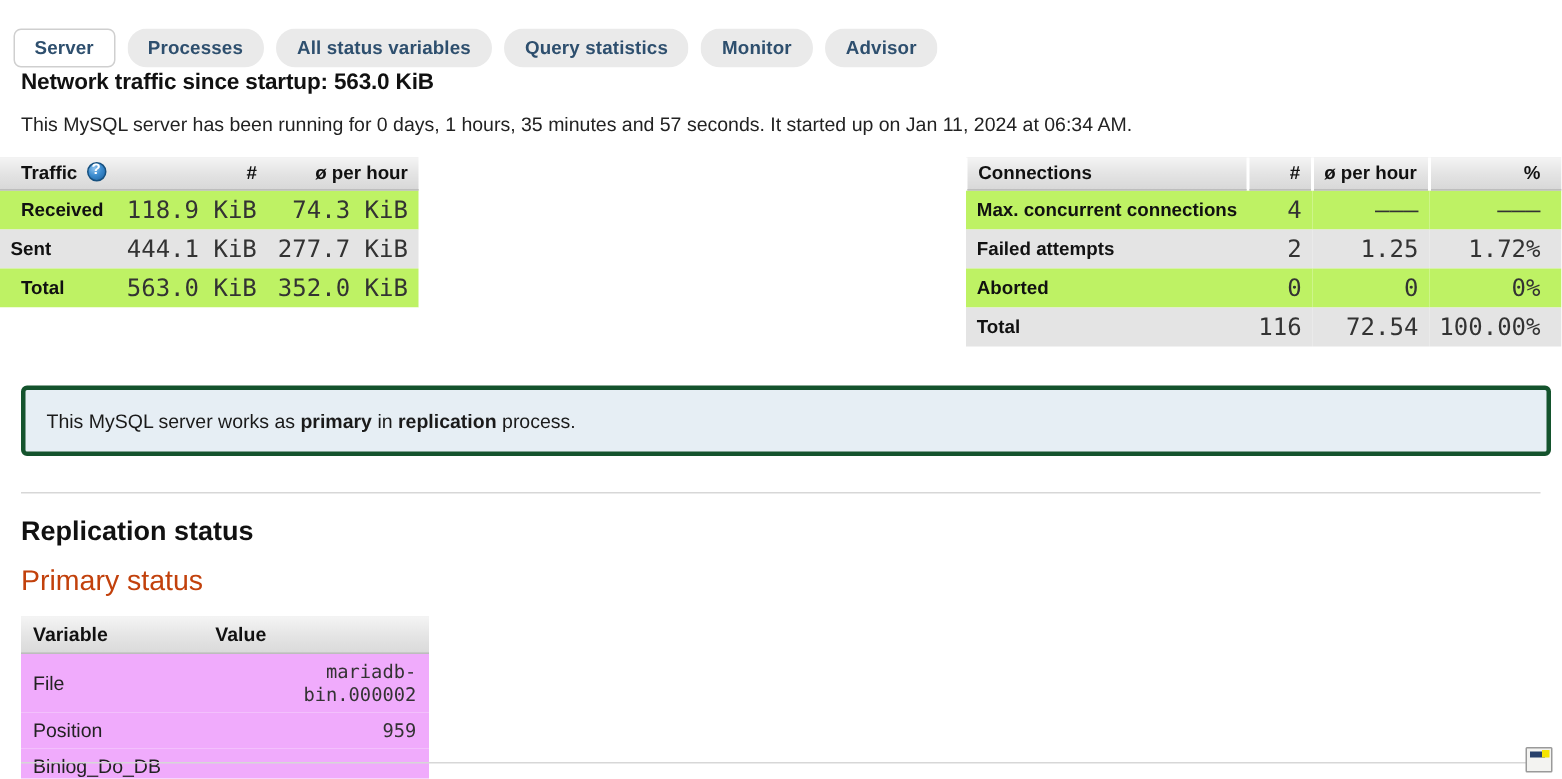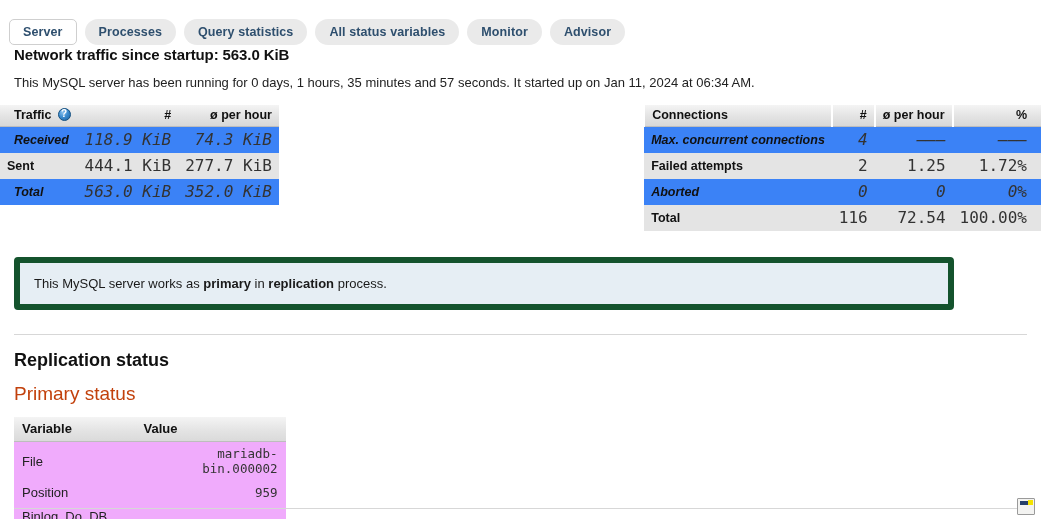--- a/index.html
+++ b/index.html
@@ -87,21 +87,21 @@
     white-space: nowrap;
     vertical-align: middle;
   }
   table.status td.lbl { font-weight: bold; color: #111; }
   table.status td.num {
     text-align: right;
     font-family: "DejaVu Sans Mono", "Liberation Mono", monospace;
     font-size: 16px;
     color: #333;
   }
-  table.status tr.odd td { background: #3b82f6; font-style: italic; }
+  table.status tr.odd td { background: #bef264; }
   table.status tr.even td { background: #e4e4e4; }
   td.spacer-cell { background: #ffffff !important; }
 
   .sep-left { border-left: 2px solid #ffffff; }
 
   .help-icon {
     display: inline-block;
     width: 13px; height: 13px;
     border-radius: 50%;
     background: radial-gradient(circle at 35% 30%, #8fc3ee 0%, #3d8dd0 45%, #1c5f9e 100%);
@@ -119,26 +119,26 @@
     font-weight: bold;
     color: #ffffff;
     line-height: 12px;
     font-family: "Liberation Sans", sans-serif;
   }
 
   
   .notice {
     margin: 26px 14px 0 14px;
     background: #e6eef4;
-    border: 6px solid #14532d;
+    border: 3px solid #14532d;
     border-radius: 4px;
     padding: 13px 14px;
     font-size: 13px;
     color: #1a1a1a;
-    width: 940px;
+    width: 1020px;
   }
   .notice b { font-weight: bold; }
 
   hr.rule {
     border: none;
     border-top: 1px solid #d7d7d7;
     margin: 24px 14px 0 14px;
     height: 0;
   }
 
@@ -218,22 +218,22 @@
   }
 </style>
 </head>
 <body>
 
 <div class="page">
 
   <div class="tabbar">
     <div class="tab active">Server</div>
     <div class="tab">Processes</div>
+    <div class="tab">All status variables</div>
     <div class="tab">Query statistics</div>
-    <div class="tab">All status variables</div>
     <div class="tab">Monitor</div>
     <div class="tab">Advisor</div>
   </div>
 
   <div class="h-traffic">Network traffic since startup: 563.0 KiB</div>
   <div class="uptime">This MySQL server has been running for 0 days, 1 hours, 35 minutes and 57 seconds. It started up on Jan 11, 2024 at 06:34 AM.</div>
 
   <div class="tables-wrap">
 
     <table class="status">

